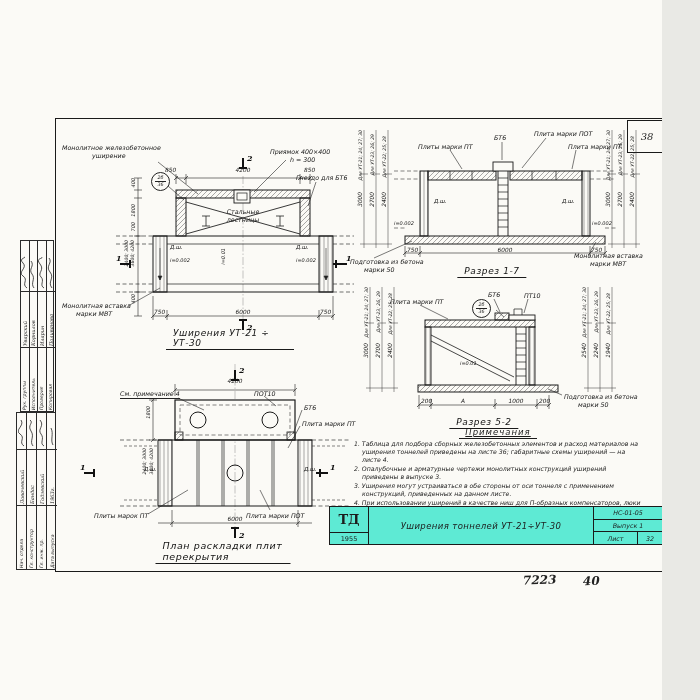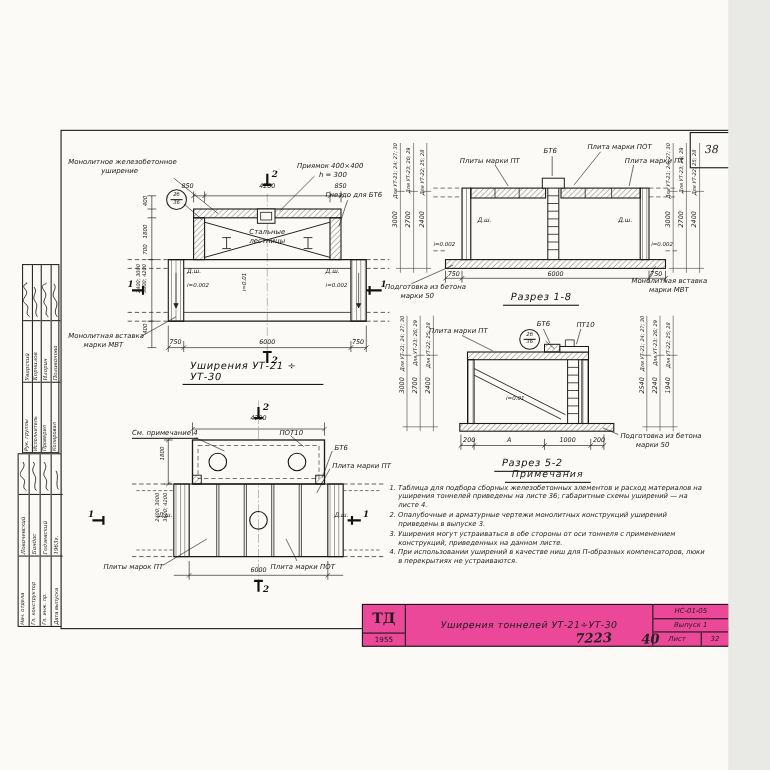--- a/index.html
+++ b/index.html
@@ -25,26 +25,26 @@
        letter-spacing:0.6px;border-bottom:0.9px solid #1a1a1a;padding:0 7px 1px;color:#111;}
   .cap.sub{font-size:7px;border-bottom:none;}
   .callout{position:absolute;width:17px;height:17px;border:0.9px solid #222;border-radius:50%;
        display:flex;flex-direction:column;align-items:center;justify-content:center;background:#fbfaf6;}
   .callout span{font:italic 4.8px "DejaVu Sans",sans-serif;line-height:1.3;}
   .callout span:first-child{border-bottom:0.6px solid #222;padding:0 2px;}
   
   .notes{position:absolute;left:352px;top:427px;width:292px;}
   .notes h4{margin:0 0 3px 0;text-align:center;font:italic 8.5px "DejaVu Sans",sans-serif;
             letter-spacing:1px;}
-  .notes h4 span{border-bottom:0.9px solid #1a1a1a;padding:0 6px 1px;}
+  .notes h4 span{border-bottom:0.9px solid #1a1a1a;padding:0 6px 1px;text-decoration:underline;}
   .notes ol{margin:0;padding:0 0 0 10px;list-style:none;}
   .notes li{font:italic 6.2px/1.28 "DejaVu Sans",sans-serif;text-indent:-8px;margin-bottom:1px;}
   
-  .tb{position:absolute;left:329px;top:549px;width:334px;height:39px;
-      border:1.5px solid #1a1a1a;display:flex;background:#ec4899;box-sizing:border-box;justify-content:space-between;}
+  .tb{position:absolute;left:329px;top:506px;width:334px;height:39px;
+      border:1.5px solid #1a1a1a;display:flex;background:#5eead4;box-sizing:border-box;justify-content:space-between;}
   .tb .logo{width:38px;border-right:1.2px solid #1a1a1a;display:flex;flex-direction:column;}
   .tb .logo .t{flex:1;display:flex;align-items:center;justify-content:center;
       font:bold 13px "DejaVu Serif",serif;border-bottom:0.9px solid #1a1a1a;}
   .tb .logo .y{height:11px;display:flex;align-items:center;justify-content:center;
       font:6.5px "DejaVu Sans",sans-serif;}
   .tb .ttl{flex:1;display:flex;align-items:center;justify-content:center;
       font:italic 8.5px "DejaVu Sans",sans-serif;letter-spacing:0.4px;}
   .tb .right{width:68px;border-left:1.2px solid #1a1a1a;display:flex;flex-direction:column;}
   .tb .right .row{flex:1;display:flex;align-items:center;justify-content:center;
       font:italic 6.3px "DejaVu Sans",sans-serif;border-bottom:0.8px solid #1a1a1a;}
@@ -212,21 +212,21 @@
     <span class="vt small" style="left:32px;top:10px;">Для УТ-22; 25; 28</span>
     <span class="vt" style="left:7px;top:66px;">3000</span>
     <span class="vt" style="left:19px;top:66px;">2700</span>
     <span class="vt" style="left:31px;top:66px;">2400</span>
     <span class="vt small" style="left:256px;top:4px;">Для УТ-21; 24; 27; 30</span>
     <span class="vt small" style="left:268px;top:8px;">Для УТ-23; 26; 29</span>
     <span class="vt small" style="left:280px;top:10px;">Для УТ-22; 25; 28</span>
     <span class="vt" style="left:255px;top:66px;">3000</span>
     <span class="vt" style="left:267px;top:66px;">2700</span>
     <span class="vt" style="left:279px;top:66px;">2400</span>
-    <span class="cap" style="left:142px;top:140px;">Разрез 1-8</span>
+    <span class="cap" style="left:142px;top:140px;">Разрез 1-7</span>
   </div>
 
   <div class="panel" style="left:348px;top:283px;width:300px;height:152px;">
     <svg width="300" height="152">
 
       <path d="M22,4 V109 M34,4 V109 M46,4 V109 M18,105 h32 M18,40 h8 M30,40 h8 M42,40 h8" stroke="#333" stroke-width="0.5"></path>
       <path d="M240,4 V109 M252,4 V109 M264,4 V109 M236,105 h32 M236,40 h8 M248,40 h8 M260,40 h8" stroke="#333" stroke-width="0.5"></path>
 
       <rect x="77" y="37" width="110" height="7" fill="url(#h45)" stroke="#1a1a1a" stroke-width="1"></rect>
       <rect x="77" y="44" width="6" height="58" fill="url(#hv)" stroke="#1a1a1a" stroke-width="0.9"></rect>
@@ -325,20 +325,21 @@
     <span class="lbl" style="left:246px;top:118px;font-size:5.5px;">Д.ш.</span>
     <span class="dim c" style="left:177px;top:30px;">4200</span>
     <span class="vt" style="left:87px;top:58px;font-size:5px;">1800</span>
     <span class="vt small" style="left:84px;top:100px;">2400; 3000</span>
     <span class="vt small" style="left:91px;top:100px;">3600; 4200</span>
     <span class="dim c" style="left:177px;top:168px;">6000</span>
     <span class="mk" style="left:181px;top:17px;">2</span>
     <span class="mk" style="left:181px;top:182px;">2</span>
     <span class="mk" style="left:22px;top:114px;">1</span>
     <span class="mk" style="left:272px;top:114px;">1</span>
+    <span class="cap" style="left:165px;top:192px;font-size:9.5px;">План раскладки плит перекрытия</span>
   </div>
 
   <div class="notes">
     <h4><span>Примечания</span></h4>
     <ol>
       <li>1. Таблица для подбора сборных железобетонных элементов и расход материалов на уширения тоннелей приведены на листе 36; габаритные схемы уширений — на листе 4.</li>
       <li>2. Опалубочные и арматурные чертежи монолитных конструкций уширений приведены в выпуске 3.</li>
       <li>3. Уширения могут устраиваться в обе стороны от оси тоннеля с применением конструкций, приведенных на данном листе.</li>
       <li>4. При использовании уширений в качестве ниш для П-образных компенсаторов, люки в перекрытиях не устраиваются.</li>
     </ol>

